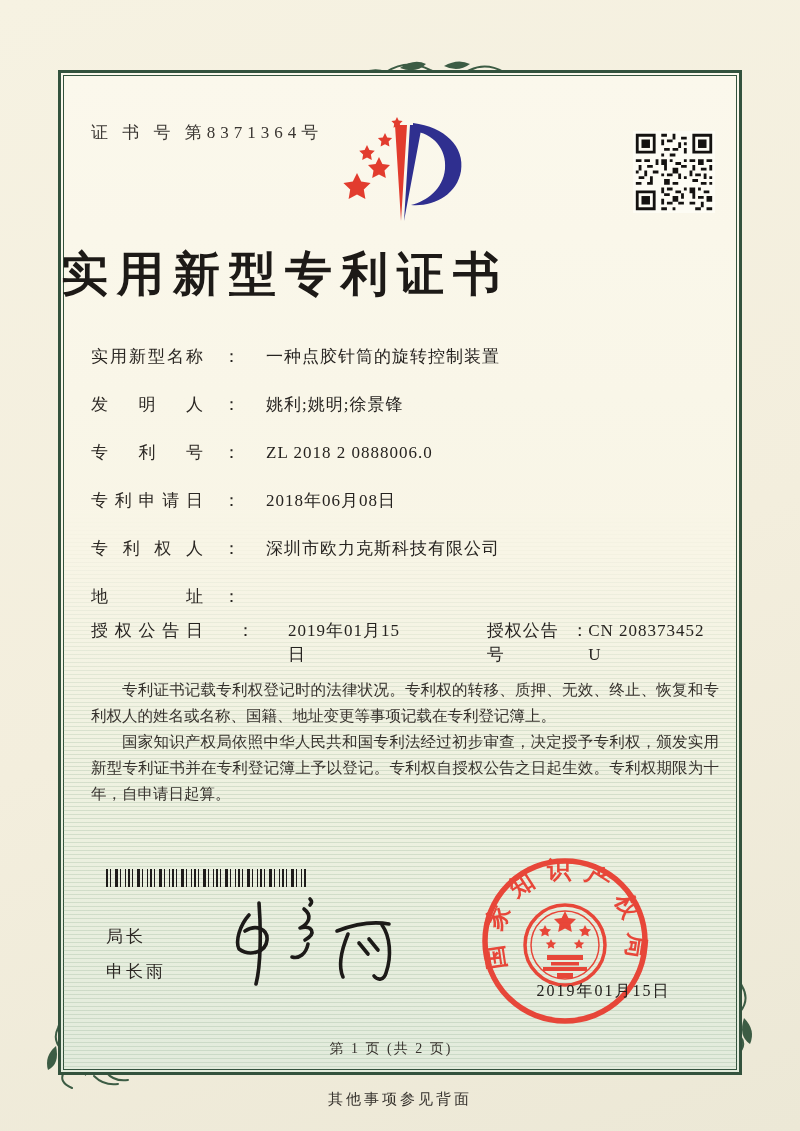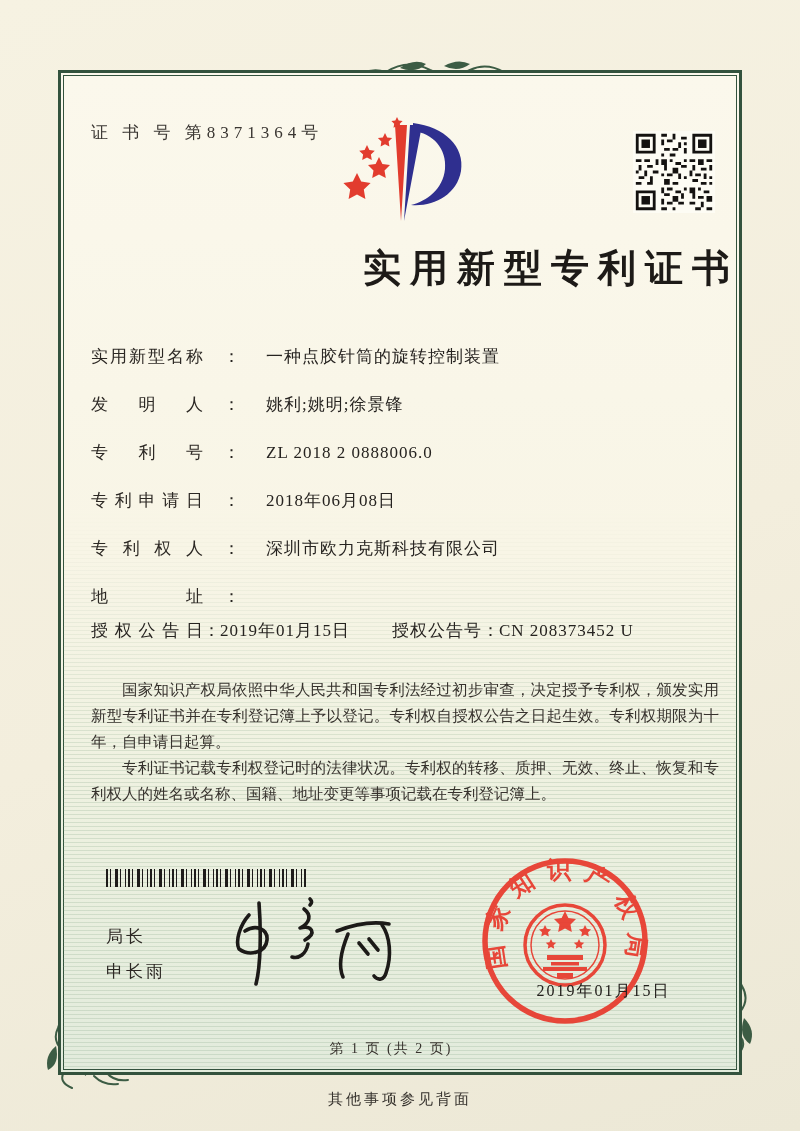--- a/index.html
+++ b/index.html
@@ -37,33 +37,33 @@
   }
   
   .cert-number{
     position:absolute;left:30px;top:48px;
     font-size:17px;letter-spacing:5px;color:#3a3632;
   }
   .logo{position:absolute;left:50%;top:36px;transform:translateX(-50%);}
   .qr{position:absolute;right:24px;top:58px;width:82px;height:82px;background:#fdfcf4;}
   
   .title{
-    position:absolute;left:0;right:0;top:170px;text-align:right;
-    font-size:38px;font-weight:bold;letter-spacing:9px;color:#1d1a17;
+    position:absolute;left:0;right:0;top:170px;text-align:left;
+    font-size:47px;font-weight:bold;letter-spacing:9px;color:#1d1a17;
   }
   
   .fields{position:absolute;left:30px;top:272px;width:624px;font-size:17px;}
   .field-row{display:flex;margin-bottom:24px;line-height:24px;gap:20px;}
   .field-row .lbl{
     flex:0 0 112px;text-align:justify;text-align-last:justify;
     -moz-text-align-last:justify;color:#2c2824;
   }
   .field-row .colon{flex:0 0 auto;margin-right:6px;}
   .field-row .val{flex:1 1 auto;letter-spacing:1px;}
-  .grant-row{display:flex;line-height:24px;margin-bottom:14px;}
+  .grant-row{display:flex;line-height:24px;margin-bottom:14px;gap:34px;}
   .grant-row .lbl2{letter-spacing:1px;}
   .grant-row .pair2{margin-left:42px;display:flex;}
   
   .body-text{
     position:absolute;left:30px;top:604px;width:628px;
     font-size:15.5px;line-height:26px;color:#36322d;text-align:justify;
   }
   .body-text p{margin:0;text-indent:2em;}
   
   .barcode{
@@ -223,22 +223,22 @@
           <span class="lbl2">2019年01月15日</span>
         <span class="pair2">
             <span class="lbl2">授权公告号</span>
             <span class="colon">：</span>
             <span class="lbl2">CN 208373452 U</span>
           </span>
       </div>
     </div>
 
     <div class="body-text">
+      <p>专利证书记载专利权登记时的法律状况。专利权的转移、质押、无效、终止、恢复和专利权人的姓名或名称、国籍、地址变更等事项记载在专利登记簿上。</p>
       <p>国家知识产权局依照中华人民共和国专利法经过初步审查，决定授予专利权，颁发实用新型专利证书并在专利登记簿上予以登记。专利权自授权公告之日起生效。专利权期限为十年，自申请日起算。</p>
-      <p>专利证书记载专利权登记时的法律状况。专利权的转移、质押、无效、终止、恢复和专利权人的姓名或名称、国籍、地址变更等事项记载在专利登记簿上。</p>
     </div>
 
     <div class="barcode"></div>
 
     <div class="signer">
       <div>局长</div>
       <div>申长雨</div>
     </div>
 
     <svg class="signature" width="210" height="100" viewBox="0 0 210 100">

